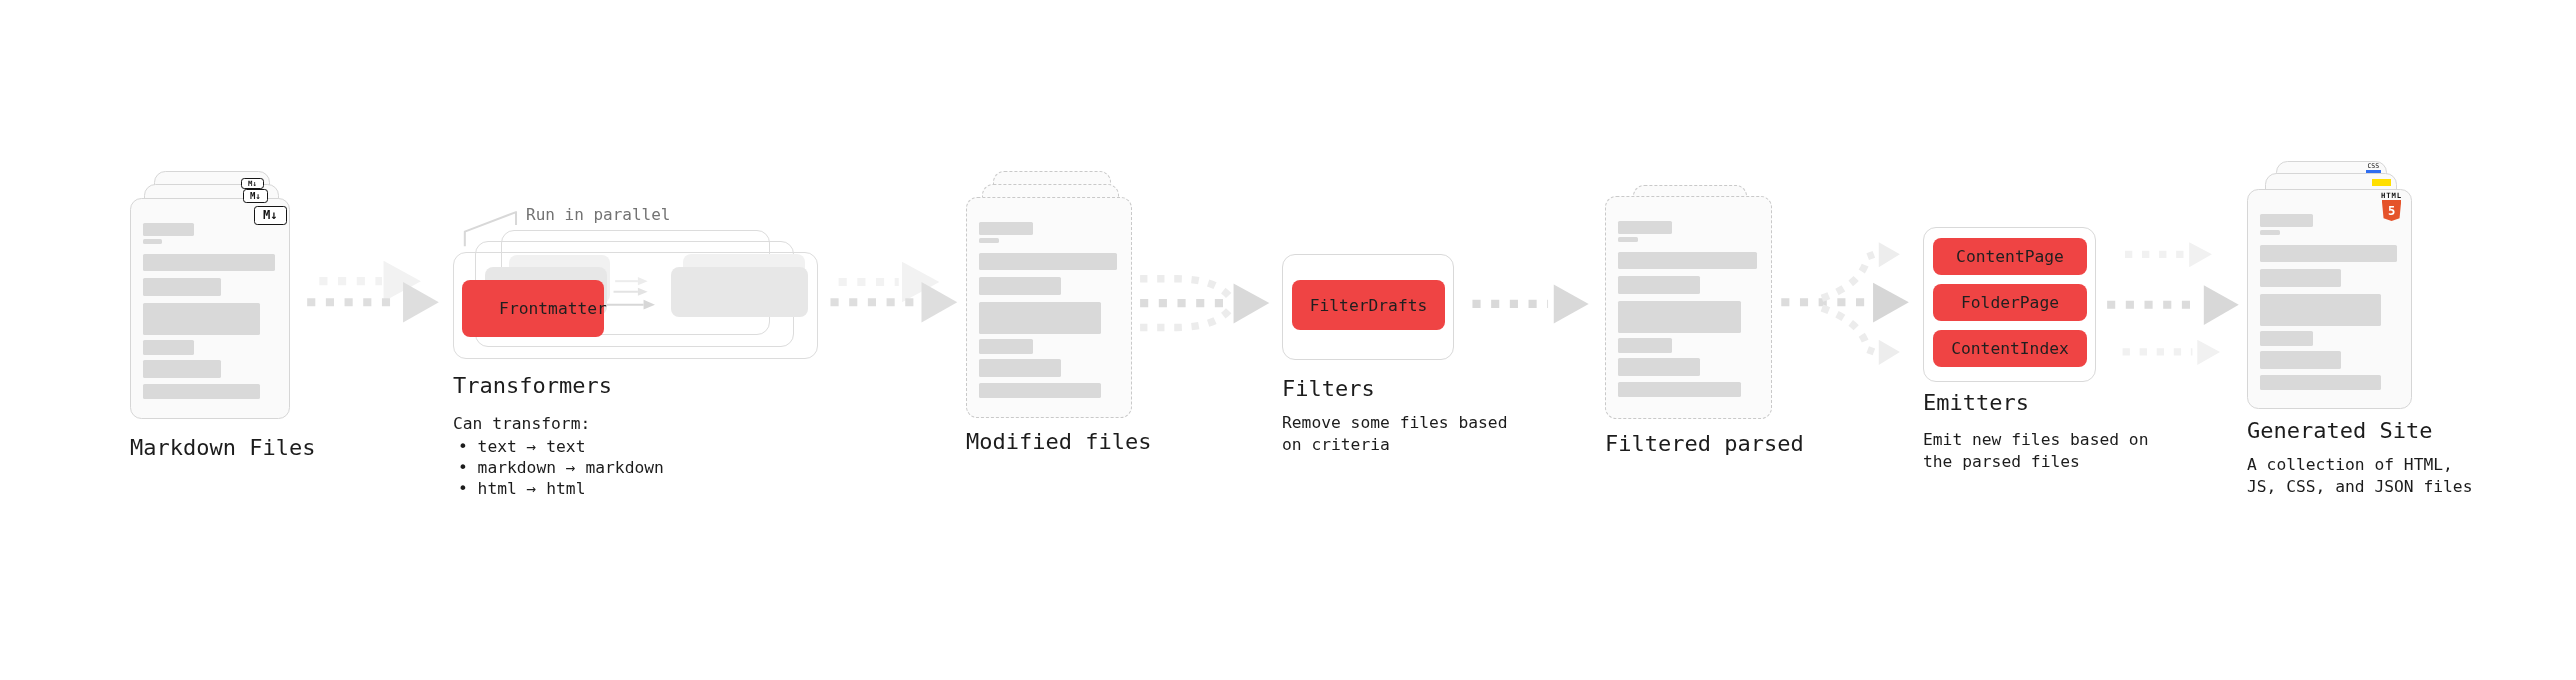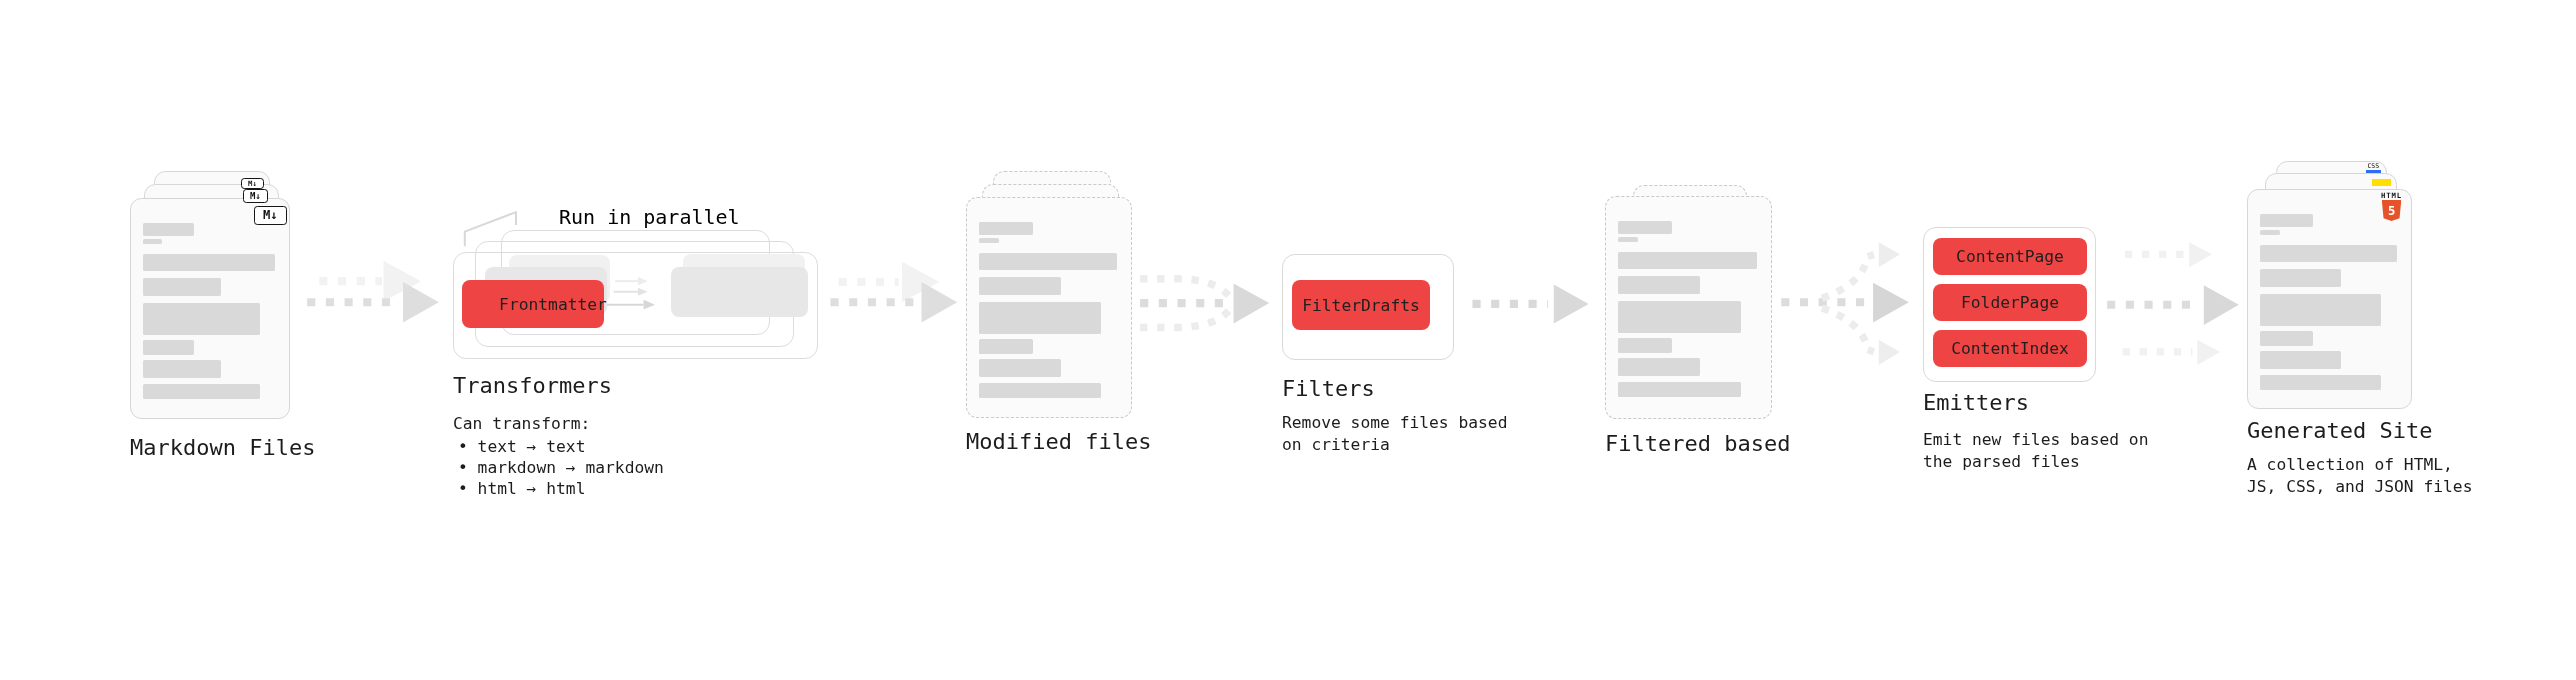--- a/index.html
+++ b/index.html
@@ -31,21 +31,21 @@
   .frame{position:absolute;border:1.6px solid #dcdcdc;border-radius:13px;box-sizing:border-box;background:transparent;}
   .frame.solid{background:#ffffff;border-color:#d9d9d9;}
   .node{position:absolute;background:#ef4444;border-radius:8.1px;display:flex;align-items:center;justify-content:center;
         font-size:16.3px;color:#1f1f1f;box-sizing:border-box;z-index:4;}
   .node.ghost1{background:#e7e7e7;z-index:2;}
   .node.ghost2{background:#f1f1f1;z-index:1;}
 
   
   .heading{position:absolute;font-size:22px;color:#1c1c1c;white-space:pre;z-index:7;}
   .caption{position:absolute;font-size:16.3px;line-height:22px;color:#1c1c1c;white-space:pre;z-index:7;}
-  .annotation{position:absolute;font-size:20px;color:#000000;white-space:pre;z-index:7;margin-left:33px;}
+  .annotation{position:absolute;font-size:16px;color:#737373;white-space:pre;z-index:7;}
 
   
   .cssbadge{position:absolute;z-index:3;text-align:center;}
   .cssbadge .txt{font-size:6.5px;font-weight:normal;color:#111;line-height:6.5px;display:block;}
   .cssbadge .line{height:2.4px;background:#2f6df0;margin-top:0.8px;}
   .jsbadge{position:absolute;background:#ffdf00;z-index:3;}
   .html5logo{position:absolute;z-index:3;width:21px;text-align:center;}
   .html5logo .txt{font-size:7.3px;font-weight:bold;color:#111;letter-spacing:0.8px;line-height:7.3px;display:block;}
   .html5logo .shield{margin-top:0.8px;width:19.5px;height:21px;background:#e5532a;color:#fff;font-size:12.2px;font-weight:bold;
         display:flex;align-items:center;justify-content:center;
@@ -74,21 +74,21 @@
   </div>
   <div class="mdbadge" style="left:254px;top:206px;width:32.5px;height:18.7px;font-size:12.2px;">M↓</div>
   <div class="heading" style="left:130px;top:435px;">Markdown Files</div>
 
   <div class="frame" style="left:501px;top:230px;width:269px;height:105px;"></div>
   <div class="frame" style="left:475px;top:241px;width:319px;height:106px;"></div>
   <div class="frame" style="left:453px;top:252px;width:365px;height:107px;"></div>
 
   <div class="node ghost2" style="left:509px;top:255px;width:101px;height:48px;"></div>
   <div class="node ghost1" style="left:485px;top:267px;width:122px;height:48px;"></div>
-  <div class="node" style="left:462px;top:280px;width:142px;height:48px;padding-left:40px;">Frontmatter</div>
+  <div class="node" style="left:462px;top:280px;width:142px;height:57px;padding-left:40px;">Frontmatter</div>
 
   <div class="node ghost2" style="left:683px;top:254px;width:122px;height:50px;"></div>
   <div class="node ghost1" style="left:671px;top:267px;width:137px;height:50px;"></div>
 
   <div class="annotation" style="left:526px;top:205px;">Run in parallel</div>
   <div class="heading" style="left:453px;top:373px;">Transformers</div>
   <div class="caption" style="left:453px;top:413px;">Can transform:</div>
   <div class="caption" style="left:458px;top:436px;">• text → text</div>
   <div class="caption" style="left:458px;top:457px;">• markdown → markdown</div>
   <div class="caption" style="left:458px;top:478px;">• html → html</div>
@@ -103,38 +103,38 @@
       <div class="bar b4"></div>
       <div class="bar b5"></div>
       <div class="bar b6"></div>
       <div class="bar b7"></div>
       <div class="bar b8"></div>
     </div>
   </div>
   <div class="heading" style="left:966px;top:429px;">Modified files</div>
 
   <div class="frame solid" style="left:1282px;top:254px;width:172px;height:106px;"></div>
-  <div class="node" style="left:1292px;top:280px;width:138px;height:50px;text-align:center;">FilterDrafts</div>
+  <div class="node" style="left:1292px;top:280px;width:153px;height:50px;text-align:center;">FilterDrafts</div>
   <div class="heading" style="left:1282px;top:376px;text-align:right;">Filters</div>
   <div class="caption" style="left:1282px;top:412px;"><span>Remove some files based</span><br><span>on criteria</span></div>
 
   <div class="card dashed abs" style="left:1633px;top:185px;width:114px;height:203px;"></div>
   <div class="card dashed abs" style="left:1605px;top:196px;width:167px;height:223px;z-index:2;">
     <div class="skeleton">
       <div class="bar b1"></div>
       <div class="bar b2"></div>
       <div class="bar b3"></div>
       <div class="bar b4"></div>
       <div class="bar b5"></div>
       <div class="bar b6"></div>
       <div class="bar b7"></div>
       <div class="bar b8"></div>
     </div>
   </div>
-  <div class="heading" style="left:1605px;top:431px;">Filtered based</div>
+  <div class="heading" style="left:1605px;top:431px;">Filtered parsed</div>
 
   <div class="frame solid" style="left:1923px;top:227px;width:173px;height:155px;"></div>
   <div class="node" style="left:1933px;top:238px;width:154px;height:37px;">ContentPage</div>
   <div class="node" style="left:1933px;top:284px;width:154px;height:37px;">FolderPage</div>
   <div class="node" style="left:1933px;top:330px;width:154px;height:37px;">ContentIndex</div>
   <div class="heading" style="left:1923px;top:390px;">Emitters</div>
   <div class="caption" style="left:1923px;top:429px;"><span>Emit new files based on</span><br><span>the parsed files</span></div>
 
   <div class="card abs" style="left:2276px;top:161px;width:111px;height:203px;"></div>
   <div class="cssbadge" style="left:2366px;top:163px;width:14.6px;">

